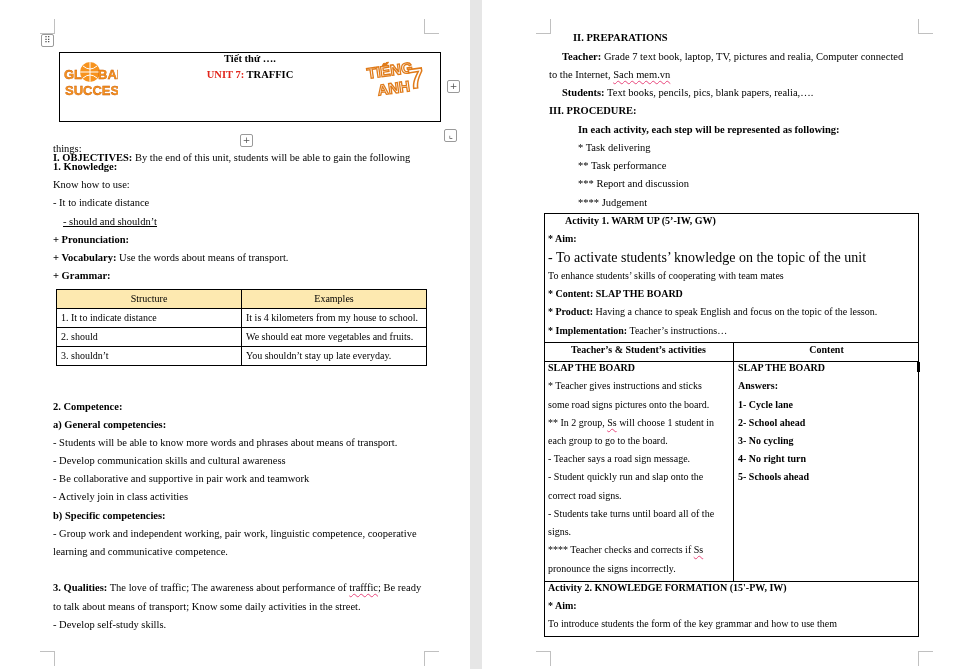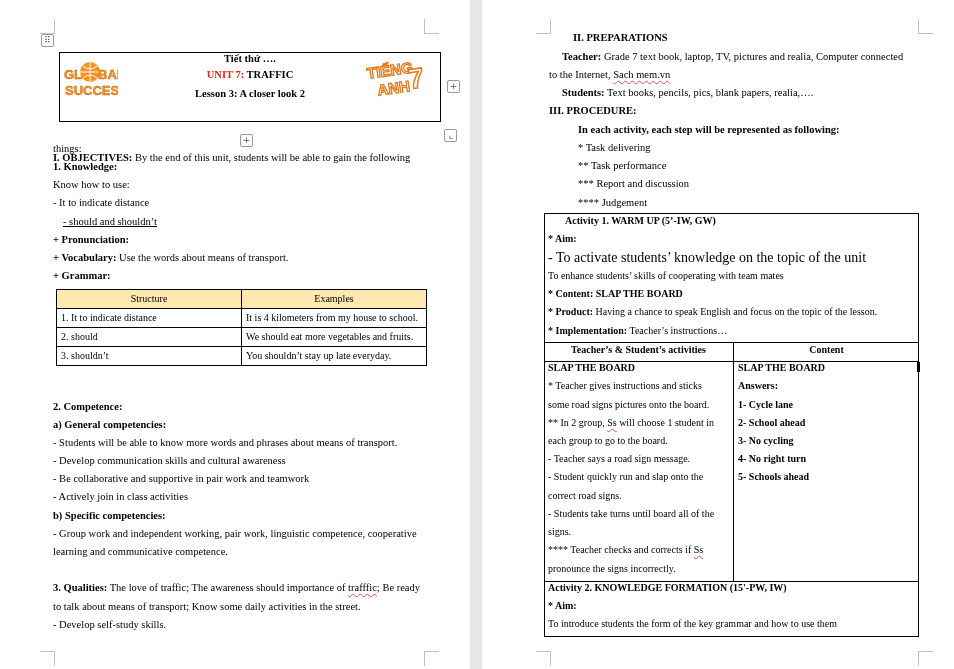--- a/index.html
+++ b/index.html
@@ -71,21 +71,20 @@
   <div class="header-box">
     <svg class="logo-gs" viewBox="0 0 56 42">
       <circle cx="28" cy="15" r="10" fill="#f7931e"></circle>
       <path d="M18 15 h20 M28 5 v20 M21 9 q7 6 14 0 M21 21 q7 -6 14 0" stroke="#fff" stroke-width="1" fill="none"></path>
       <text x="2" y="22" font-family="Liberation Sans, sans-serif" font-weight="bold" font-size="13" fill="#f7931e" stroke="#c85a00" stroke-width="0.4">GL</text>
       <text x="36" y="22" font-family="Liberation Sans, sans-serif" font-weight="bold" font-size="13" fill="#f7931e" stroke="#c85a00" stroke-width="0.4">BAL</text>
       <text x="3" y="38" font-family="Liberation Sans, sans-serif" font-weight="bold" font-size="13" fill="#f7931e" stroke="#c85a00" stroke-width="0.4">SUCCESS</text>
     </svg>
     <div class="header-line" style="top:0px;">Tiết thứ ….</div>
     <div class="header-line" style="top:16px;"><span class="red">UNIT 7:</span><span> TRAFFIC</span></div>
-    <div class="header-line" style="top:35px;">Lesson 3:  A closer look 2</div>
     <svg class="logo-ta" viewBox="0 0 62 46">
       <g transform="rotate(-8 31 23)">
         <text x="4" y="20" font-family="Liberation Sans, sans-serif" font-weight="bold" font-size="15" fill="#fff" stroke="#e07b1a" stroke-width="1.3">TIẾNG</text>
         <text x="12" y="38" font-family="Liberation Sans, sans-serif" font-weight="bold" font-size="15" fill="#fff" stroke="#e07b1a" stroke-width="1.3">ANH</text>
         <text x="44" y="36" font-family="Liberation Sans, sans-serif" font-weight="bold" font-size="28" fill="#fff" stroke="#e07b1a" stroke-width="1.5">7</text>
       </g>
     </svg>
   </div>
 
   <div class="handle" style="left:447px;top:80px;">+</div>
@@ -125,21 +124,21 @@
 
   <div class="line b" style="left:53px;top:398px;">2. Competence:</div>
   <div class="line b" style="left:53px;top:416px;">a) General competencies:</div>
   <div class="line" style="left:53px;top:434px;">- Students will be able to know more words and phrases about means of transport.</div>
   <div class="line" style="left:53px;top:452px;">- Develop communication skills and cultural awareness</div>
   <div class="line" style="left:53px;top:470px;">- Be collaborative and supportive in pair work and teamwork</div>
   <div class="line" style="left:53px;top:488px;">- Actively join in class activities</div>
   <div class="line b" style="left:53px;top:507px;">b) Specific competencies:</div>
   <div class="line" style="left:53px;top:525px;">- Group work and independent working, pair work, linguistic competence, cooperative</div>
   <div class="line" style="left:53px;top:543px;">learning and communicative competence.</div>
-  <div class="line" style="left:53px;top:579px;"><span class="b">3. Qualities:</span><span> The love of traffic; The awareness should importance of </span><span class="squig">trafffic</span><span>; Be ready</span></div>
+  <div class="line" style="left:53px;top:579px;"><span class="b">3. Qualities:</span><span> The love of traffic; The awareness about performance of </span><span class="squig">trafffic</span><span>; Be ready</span></div>
   <div class="line" style="left:53px;top:598px;">to talk about means of transport; Know some daily activities in the street.</div>
   <div class="line" style="left:53px;top:616px;">- Develop self-study skills.</div>
 </div>
 
 <div class="gutter"></div>
 
 <div class="page" id="page-right">
   <div class="corner c-tl" style="left:54px;top:19px;"></div>
   <div class="corner c-tr" style="left:436px;top:19px;"></div>
   <div class="corner c-bl" style="left:54px;top:651px;"></div>

